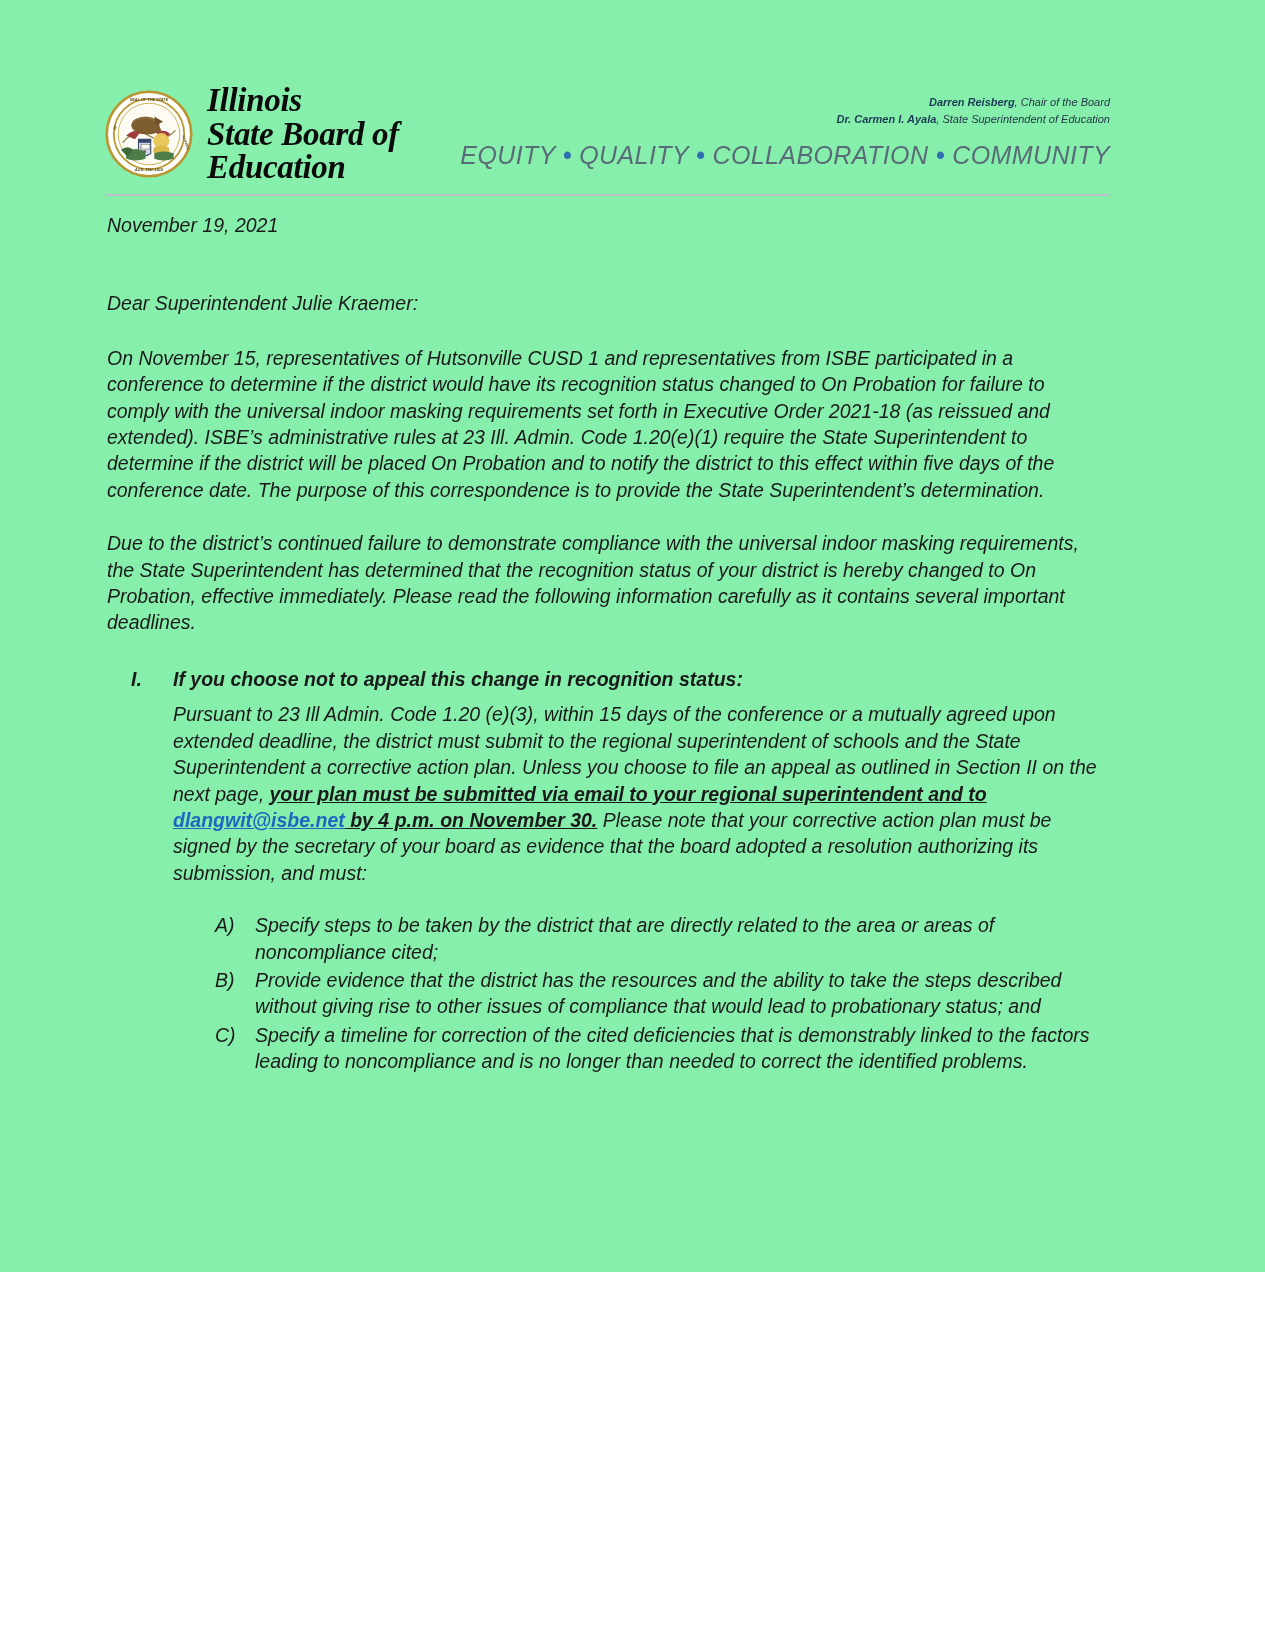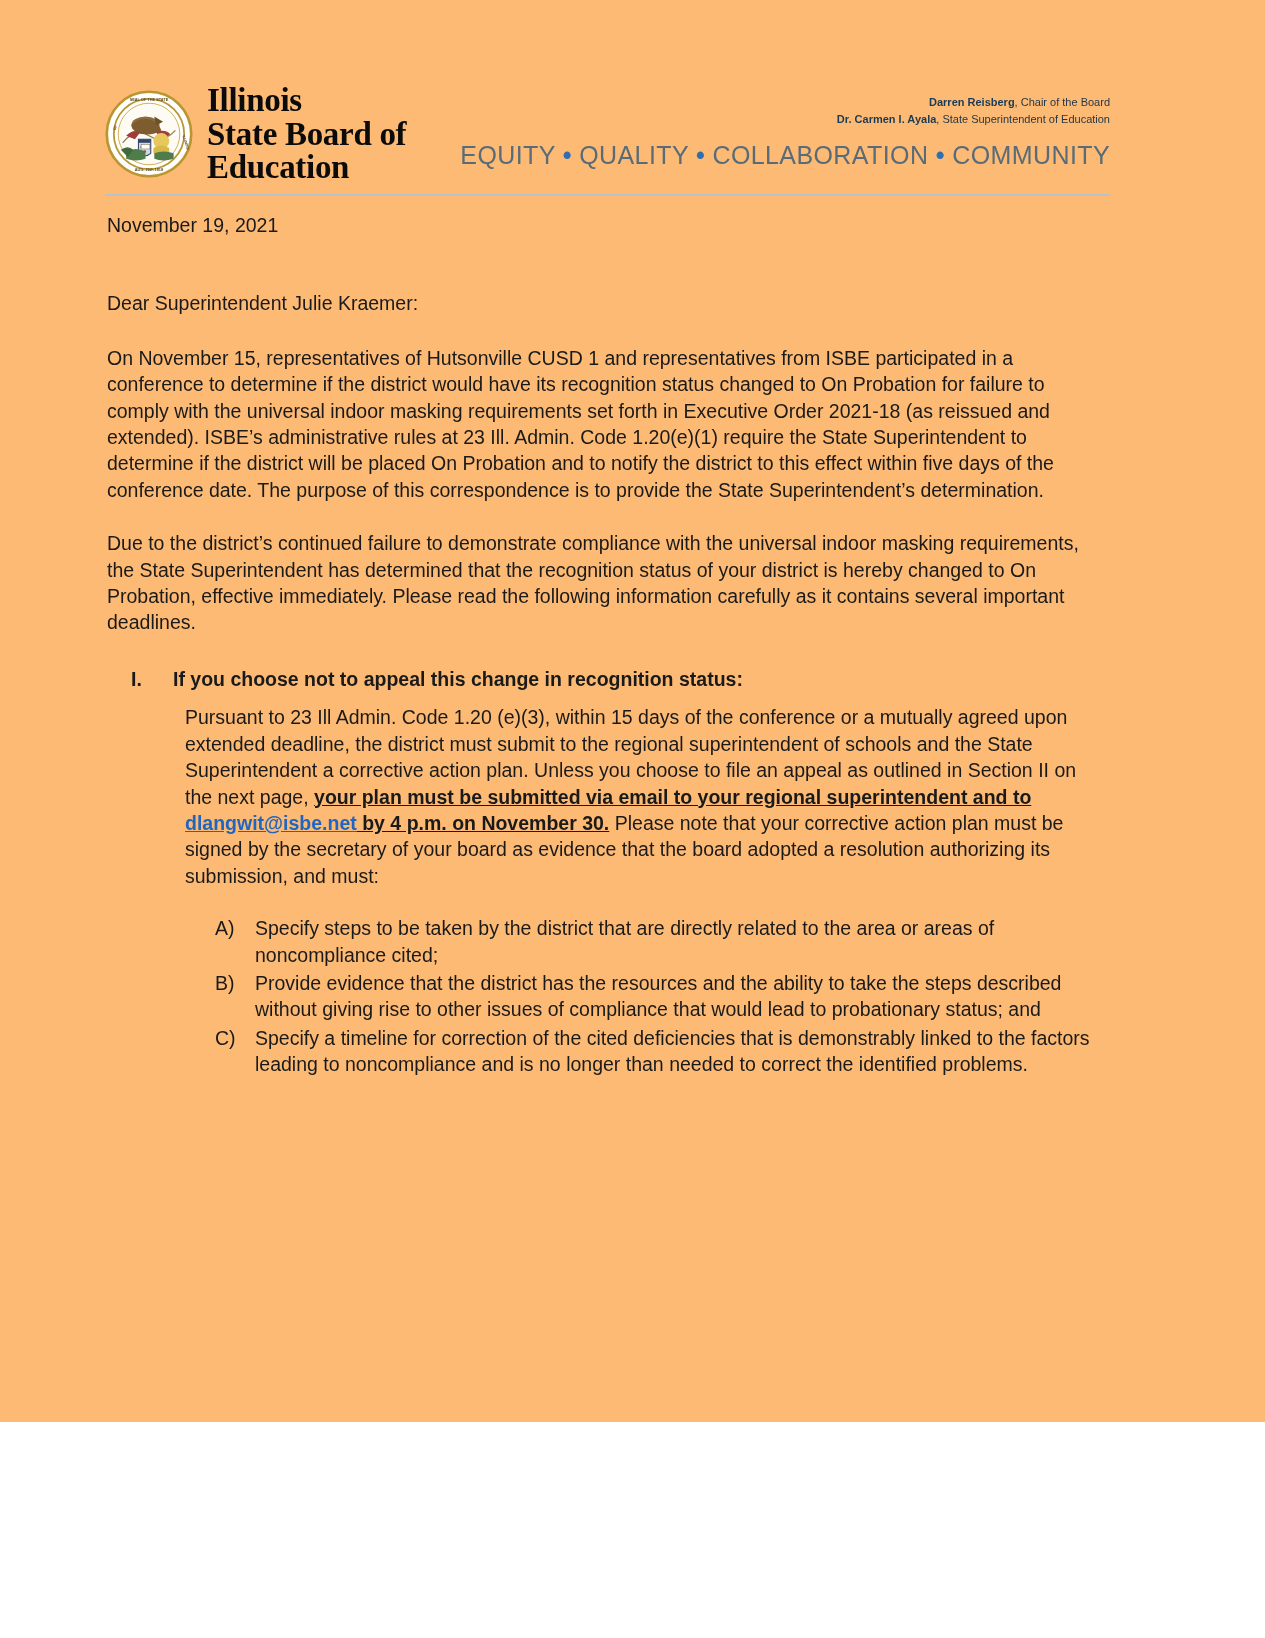--- a/index.html
+++ b/index.html
@@ -8,25 +8,26 @@
     padding: 0;
     background: #ffffff;
   }
   body {
     font-family: "Liberation Sans", "DejaVu Sans", sans-serif;
     color: #000000;
   }
   .page {
     position: relative;
     width: 1265px;
-    height: 1422px;
+    height: 1272px;
     margin: 0 auto;
-    background: #fdba74;
+    background: #86efac;
     box-sizing: border-box;
     overflow: hidden;
+    font-style: italic;
   }
 
   
   .letterhead {
     position: absolute;
     left: 105px;
     top: 72px;
     width: 1005px;
     height: 125px;
   }
@@ -116,21 +117,21 @@
     flex: 0 0 66px;
     font-weight: bold;
     padding-left: 24px;
     box-sizing: border-box;
   }
   .roman-body { flex: 1 1 auto; }
   .roman-head {
     font-weight: bold;
     margin-bottom: 9px;
   }
-  .roman-text { margin: 12px; }
+  .roman-text { margin: 0; }
   a.link {
     color: #1f66c1;
     text-decoration: underline;
     font-weight: bold;
   }
   .bu { font-weight: bold; text-decoration: underline; }
 
   
   .alpha-list {
     margin-top: 26px;

